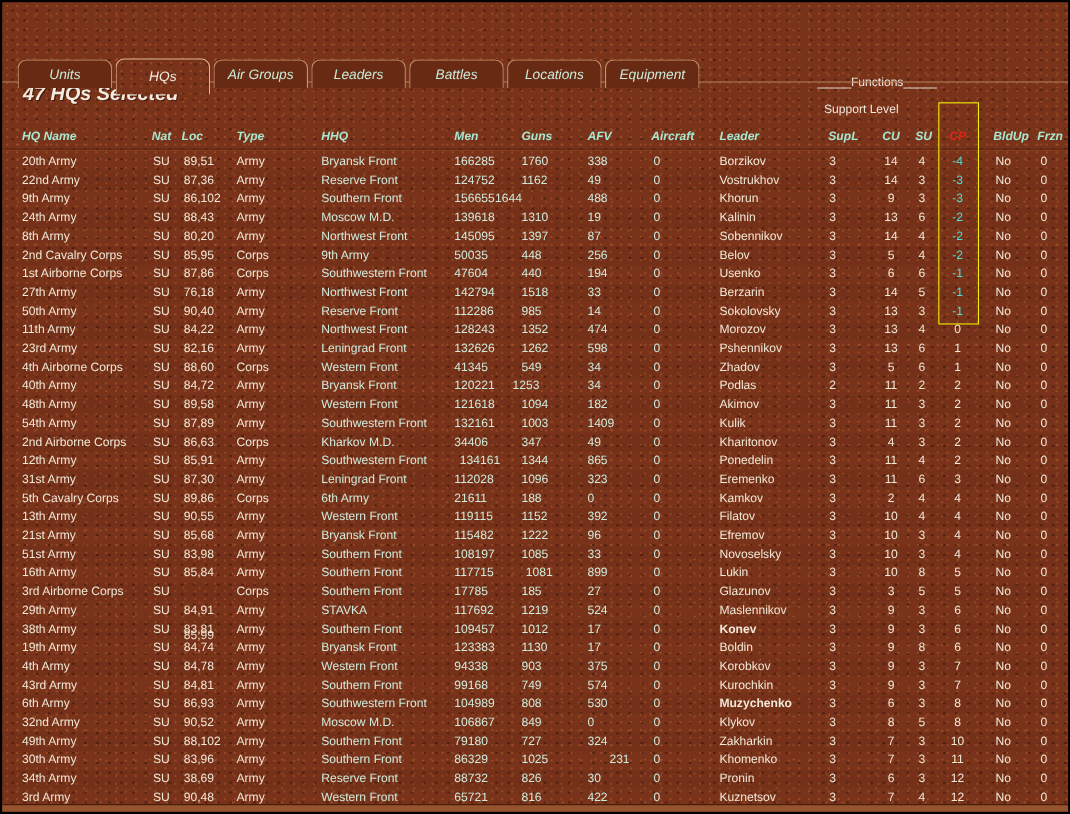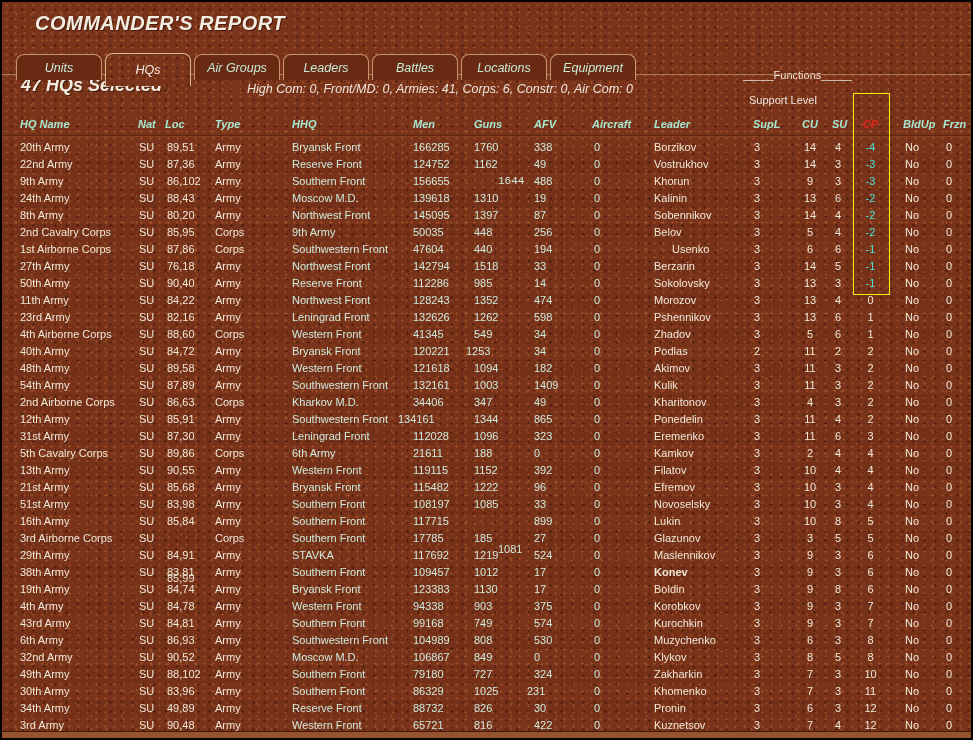--- a/index.html
+++ b/index.html
@@ -82,35 +82,33 @@
   }
   .bottom-strip{
     position:absolute;left:0;right:0;bottom:0;height:6px;
     background:#96542e;border-top:1px solid #401808;
   }
 </style>
 </head>
 <body>
 
 <div class="screen">
-  <div class="title">COMMANDER'S REPORT</div>
 
   <div class="tabbar" id="tabbar">
       <div class="tab">Units</div>
       <div class="tab active">HQs</div>
       <div class="tab">Air Groups</div>
       <div class="tab">Leaders</div>
       <div class="tab">Battles</div>
       <div class="tab">Locations</div>
       <div class="tab">Equipment</div>
     </div>
   <div class="tabline"></div>
 
   <div class="selected-count">47 HQs Selected</div>
-  <div class="summary">High Com: 0, Front/MD: 0, Armies: 41, Corps: 6, Constr: 0, Air Com: 0</div>
   <div class="functions-label">_____Functions_____</div>
   <div class="support-label">Support Level</div>
 
   <div class="thead" id="thead">
       <span class="hcell" style="left: 18px;">HQ Name</span>
       <span class="hcell" style="left: 136px;">Nat</span>
       <span class="hcell" style="left: 163px;">Loc</span>
       <span class="hcell" style="left: 213px;">Type</span>
       <span class="hcell" style="left: 290px;">HHQ</span>
       <span class="hcell" style="left: 411px;">Men</span>
@@ -163,21 +161,21 @@
         <span class="cell c-cream" style="left: 903px;">No</span>
         <span class="cell c-cream center" style="left: 939px; width: 16px;">0</span>
       </div>
       <div class="trow">
         <span class="cell c-cream" style="left: 18px;">9th Army</span>
         <span class="cell c-cream" style="left: 137px;">SU</span>
         <span class="cell c-cream" style="left: 165px;">86,102</span>
         <span class="cell c-cream" style="left: 213px;">Army</span>
         <span class="cell c-mint" style="left: 290px;">Southern Front</span>
         <span class="cell c-mint" style="left: 411px;">156655</span>
-        <span class="cell c-mint" style="left: 496px; font-family: Liberation Mono, monospace;">1644</span>
+        <span class="cell c-mint" style="left: 448px;">1644</span>
         <span class="cell c-mint" style="left: 532px;">488</span>
         <span class="cell c-mint" style="left: 592px;">0</span>
         <span class="cell c-cream" style="left: 652px;">Khorun</span>
         <span class="cell c-cream center" style="left: 747px; width: 16px;">3</span>
         <span class="cell c-cream center" style="left: 796px; width: 24px;">9</span>
         <span class="cell c-cream center" style="left: 828px; width: 16px;">3</span>
         <span class="cell cp-neg center" style="left: 852px; width: 33px;">-3</span>
         <span class="cell c-cream" style="left: 903px;">No</span>
         <span class="cell c-cream center" style="left: 939px; width: 16px;">0</span>
       </div>
@@ -238,21 +236,21 @@
       <div class="trow">
         <span class="cell c-cream" style="left: 18px;">1st Airborne Corps</span>
         <span class="cell c-cream" style="left: 137px;">SU</span>
         <span class="cell c-cream" style="left: 165px;">87,86</span>
         <span class="cell c-cream" style="left: 213px;">Corps</span>
         <span class="cell c-mint" style="left: 290px;">Southwestern Front</span>
         <span class="cell c-mint" style="left: 411px;">47604</span>
         <span class="cell c-mint" style="left: 472px;">440</span>
         <span class="cell c-mint" style="left: 532px;">194</span>
         <span class="cell c-mint" style="left: 592px;">0</span>
-        <span class="cell c-cream" style="left: 652px; margin-left: 18px;">Usenko</span>
+        <span class="cell c-cream" style="left: 652px;">Usenko</span>
         <span class="cell c-cream center" style="left: 747px; width: 16px;">3</span>
         <span class="cell c-cream center" style="left: 796px; width: 24px;">6</span>
         <span class="cell c-cream center" style="left: 828px; width: 16px;">6</span>
         <span class="cell cp-neg center" style="left: 852px; width: 33px;">-1</span>
         <span class="cell c-cream" style="left: 903px;">No</span>
         <span class="cell c-cream center" style="left: 939px; width: 16px;">0</span>
       </div>
       <div class="trow">
         <span class="cell c-cream" style="left: 18px;">27th Army</span>
         <span class="cell c-cream" style="left: 137px;">SU</span>
@@ -414,21 +412,21 @@
         <span class="cell c-cream center" style="left: 852px; width: 33px;">2</span>
         <span class="cell c-cream" style="left: 903px;">No</span>
         <span class="cell c-cream center" style="left: 939px; width: 16px;">0</span>
       </div>
       <div class="trow">
         <span class="cell c-cream" style="left: 18px;">12th Army</span>
         <span class="cell c-cream" style="left: 137px;">SU</span>
         <span class="cell c-cream" style="left: 165px;">85,91</span>
         <span class="cell c-cream" style="left: 213px;">Army</span>
         <span class="cell c-mint" style="left: 290px;">Southwestern Front</span>
-        <span class="cell c-mint" style="left: 396px;">134161</span>
+        <span class="cell c-mint" style="left: 416px;">134161</span>
         <span class="cell c-mint" style="left: 472px;">1344</span>
         <span class="cell c-mint" style="left: 532px;">865</span>
         <span class="cell c-mint" style="left: 592px;">0</span>
         <span class="cell c-cream" style="left: 652px;">Ponedelin</span>
         <span class="cell c-cream center" style="left: 747px; width: 16px;">3</span>
         <span class="cell c-cream center" style="left: 796px; width: 24px;">11</span>
         <span class="cell c-cream center" style="left: 828px; width: 16px;">4</span>
         <span class="cell c-cream center" style="left: 852px; width: 33px;">2</span>
         <span class="cell c-cream" style="left: 903px;">No</span>
         <span class="cell c-cream center" style="left: 939px; width: 16px;">0</span>
@@ -523,21 +521,21 @@
         <span class="cell c-cream" style="left: 903px;">No</span>
         <span class="cell c-cream center" style="left: 939px; width: 16px;">0</span>
       </div>
       <div class="trow">
         <span class="cell c-cream" style="left: 18px;">16th Army</span>
         <span class="cell c-cream" style="left: 137px;">SU</span>
         <span class="cell c-cream" style="left: 165px;">85,84</span>
         <span class="cell c-cream" style="left: 213px;">Army</span>
         <span class="cell c-mint" style="left: 290px;">Southern Front</span>
         <span class="cell c-mint" style="left: 411px;">117715</span>
-        <span class="cell c-mint" style="left: 496px; margin-top: 28px;">1081</span>
+        <span class="cell c-mint" style="left: 476px;">1081</span>
         <span class="cell c-mint" style="left: 532px;">899</span>
         <span class="cell c-mint" style="left: 592px;">0</span>
         <span class="cell c-cream" style="left: 652px;">Lukin</span>
         <span class="cell c-cream center" style="left: 747px; width: 16px;">3</span>
         <span class="cell c-cream center" style="left: 796px; width: 24px;">10</span>
         <span class="cell c-cream center" style="left: 828px; width: 16px;">8</span>
         <span class="cell c-cream center" style="left: 852px; width: 33px;">5</span>
         <span class="cell c-cream" style="left: 903px;">No</span>
         <span class="cell c-cream center" style="left: 939px; width: 16px;">0</span>
       </div>
@@ -652,21 +650,21 @@
       <div class="trow">
         <span class="cell c-cream" style="left: 18px;">6th Army</span>
         <span class="cell c-cream" style="left: 137px;">SU</span>
         <span class="cell c-cream" style="left: 165px;">86,93</span>
         <span class="cell c-cream" style="left: 213px;">Army</span>
         <span class="cell c-mint" style="left: 290px;">Southwestern Front</span>
         <span class="cell c-mint" style="left: 411px;">104989</span>
         <span class="cell c-mint" style="left: 472px;">808</span>
         <span class="cell c-mint" style="left: 532px;">530</span>
         <span class="cell c-mint" style="left: 592px;">0</span>
-        <span class="cell c-cream" style="left: 652px;">Muzychenko</span>
+        <span class="cell c-cream" style="left: 652px; font-weight: bold;">Muzychenko</span>
         <span class="cell c-cream center" style="left: 747px; width: 16px;">3</span>
         <span class="cell c-cream center" style="left: 796px; width: 24px;">6</span>
         <span class="cell c-cream center" style="left: 828px; width: 16px;">3</span>
         <span class="cell c-cream center" style="left: 852px; width: 33px;">8</span>
         <span class="cell c-cream" style="left: 903px;">No</span>
         <span class="cell c-cream center" style="left: 939px; width: 16px;">0</span>
       </div>
       <div class="trow">
         <span class="cell c-cream" style="left: 18px;">32nd Army</span>
         <span class="cell c-cream" style="left: 137px;">SU</span>
@@ -704,34 +702,34 @@
         <span class="cell c-cream center" style="left: 939px; width: 16px;">0</span>
       </div>
       <div class="trow">
         <span class="cell c-cream" style="left: 18px;">30th Army</span>
         <span class="cell c-cream" style="left: 137px;">SU</span>
         <span class="cell c-cream" style="left: 165px;">83,96</span>
         <span class="cell c-cream" style="left: 213px;">Army</span>
         <span class="cell c-mint" style="left: 290px;">Southern Front</span>
         <span class="cell c-mint" style="left: 411px;">86329</span>
         <span class="cell c-mint" style="left: 472px;">1025</span>
-        <span class="cell c-mint" style="left: 525px; text-align: right;">231</span>
+        <span class="cell c-mint" style="left: 552px; text-align: right;">231</span>
         <span class="cell c-mint" style="left: 592px;">0</span>
         <span class="cell c-cream" style="left: 652px;">Khomenko</span>
         <span class="cell c-cream center" style="left: 747px; width: 16px;">3</span>
         <span class="cell c-cream center" style="left: 796px; width: 24px;">7</span>
         <span class="cell c-cream center" style="left: 828px; width: 16px;">3</span>
         <span class="cell c-cream center" style="left: 852px; width: 33px;">11</span>
         <span class="cell c-cream" style="left: 903px;">No</span>
         <span class="cell c-cream center" style="left: 939px; width: 16px;">0</span>
       </div>
       <div class="trow">
         <span class="cell c-cream" style="left: 18px;">34th Army</span>
         <span class="cell c-cream" style="left: 137px;">SU</span>
-        <span class="cell c-cream" style="left: 165px;">49,89</span>
+        <span class="cell c-cream" style="left: 165px;">38,69</span>
         <span class="cell c-cream" style="left: 213px;">Army</span>
         <span class="cell c-mint" style="left: 290px;">Reserve Front</span>
         <span class="cell c-mint" style="left: 411px;">88732</span>
         <span class="cell c-mint" style="left: 472px;">826</span>
         <span class="cell c-mint" style="left: 532px;">30</span>
         <span class="cell c-mint" style="left: 592px;">0</span>
         <span class="cell c-cream" style="left: 652px;">Pronin</span>
         <span class="cell c-cream center" style="left: 747px; width: 16px;">3</span>
         <span class="cell c-cream center" style="left: 796px; width: 24px;">6</span>
         <span class="cell c-cream center" style="left: 828px; width: 16px;">3</span>

